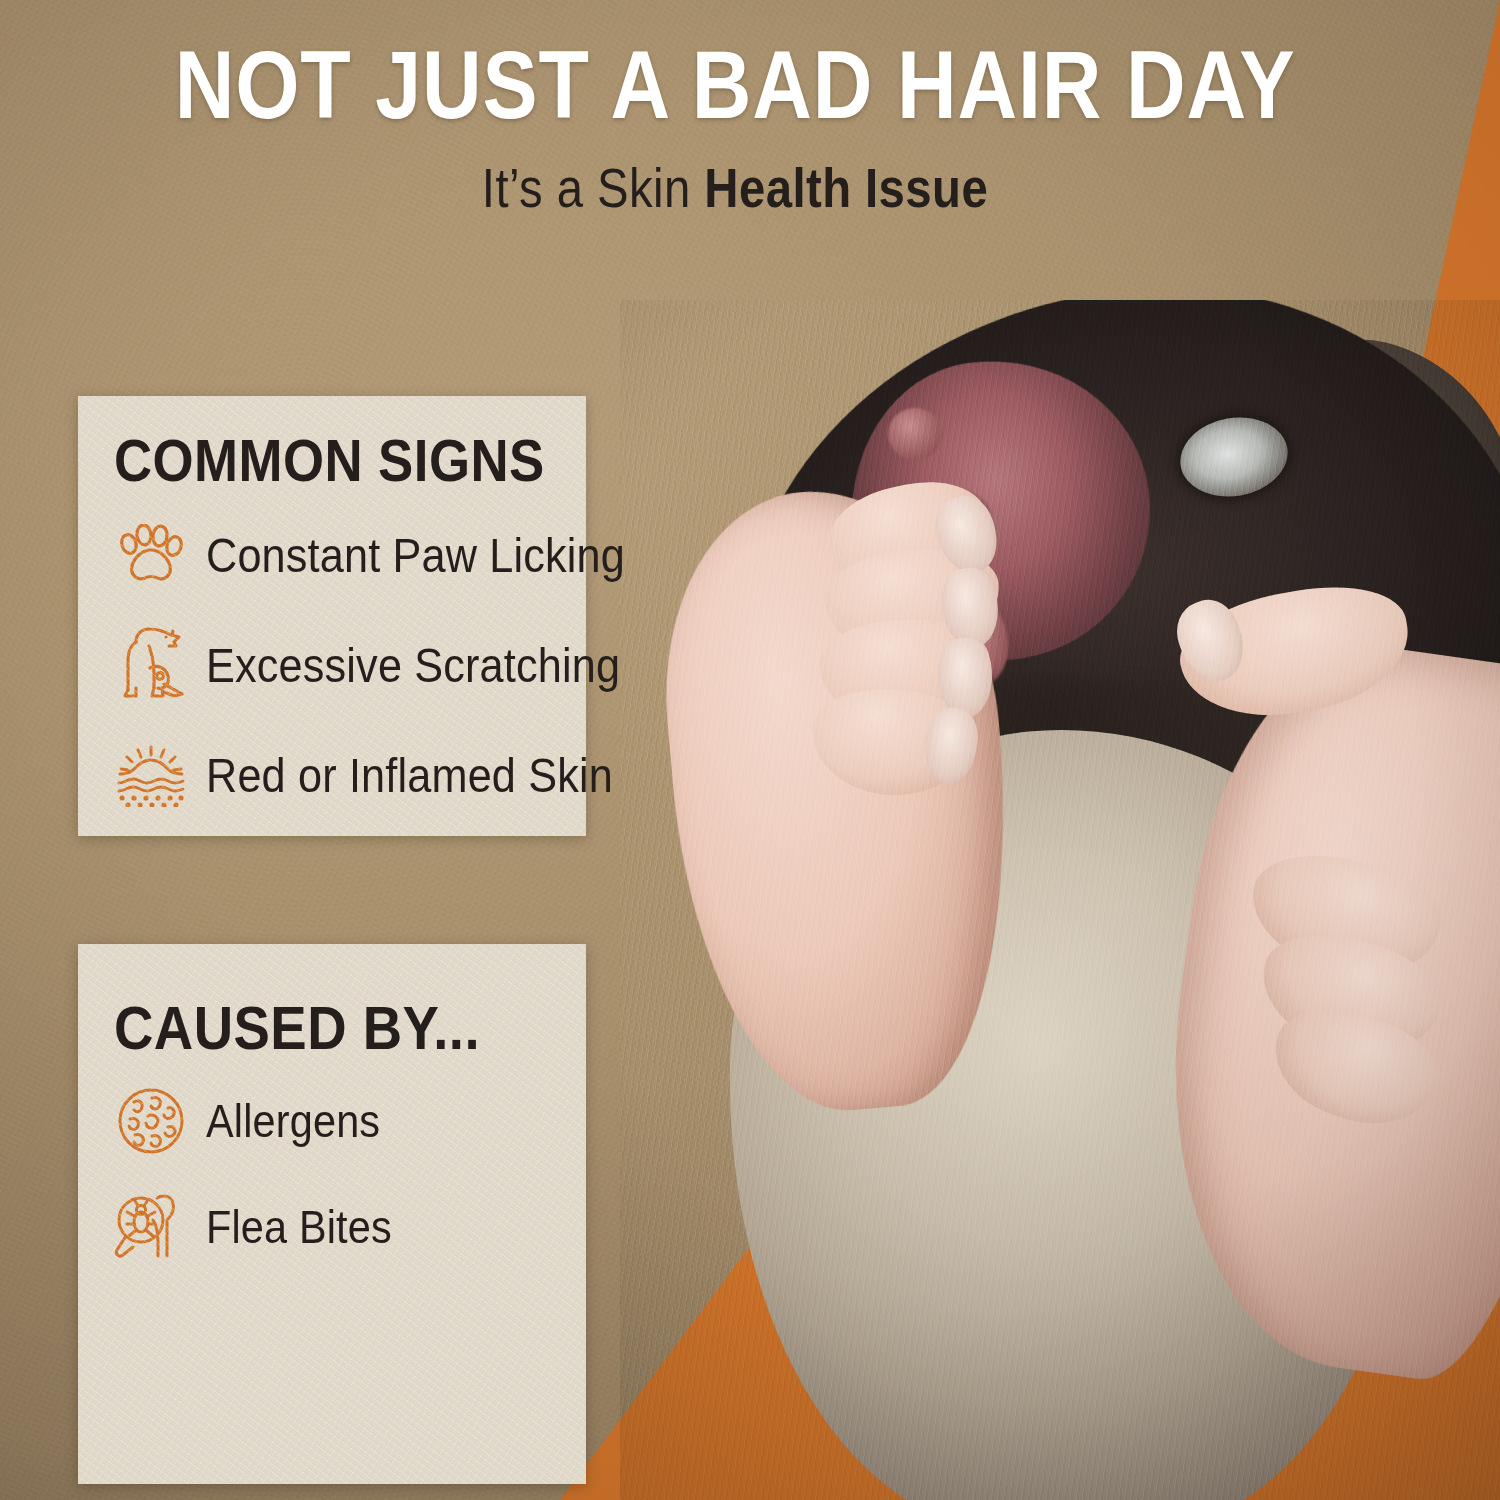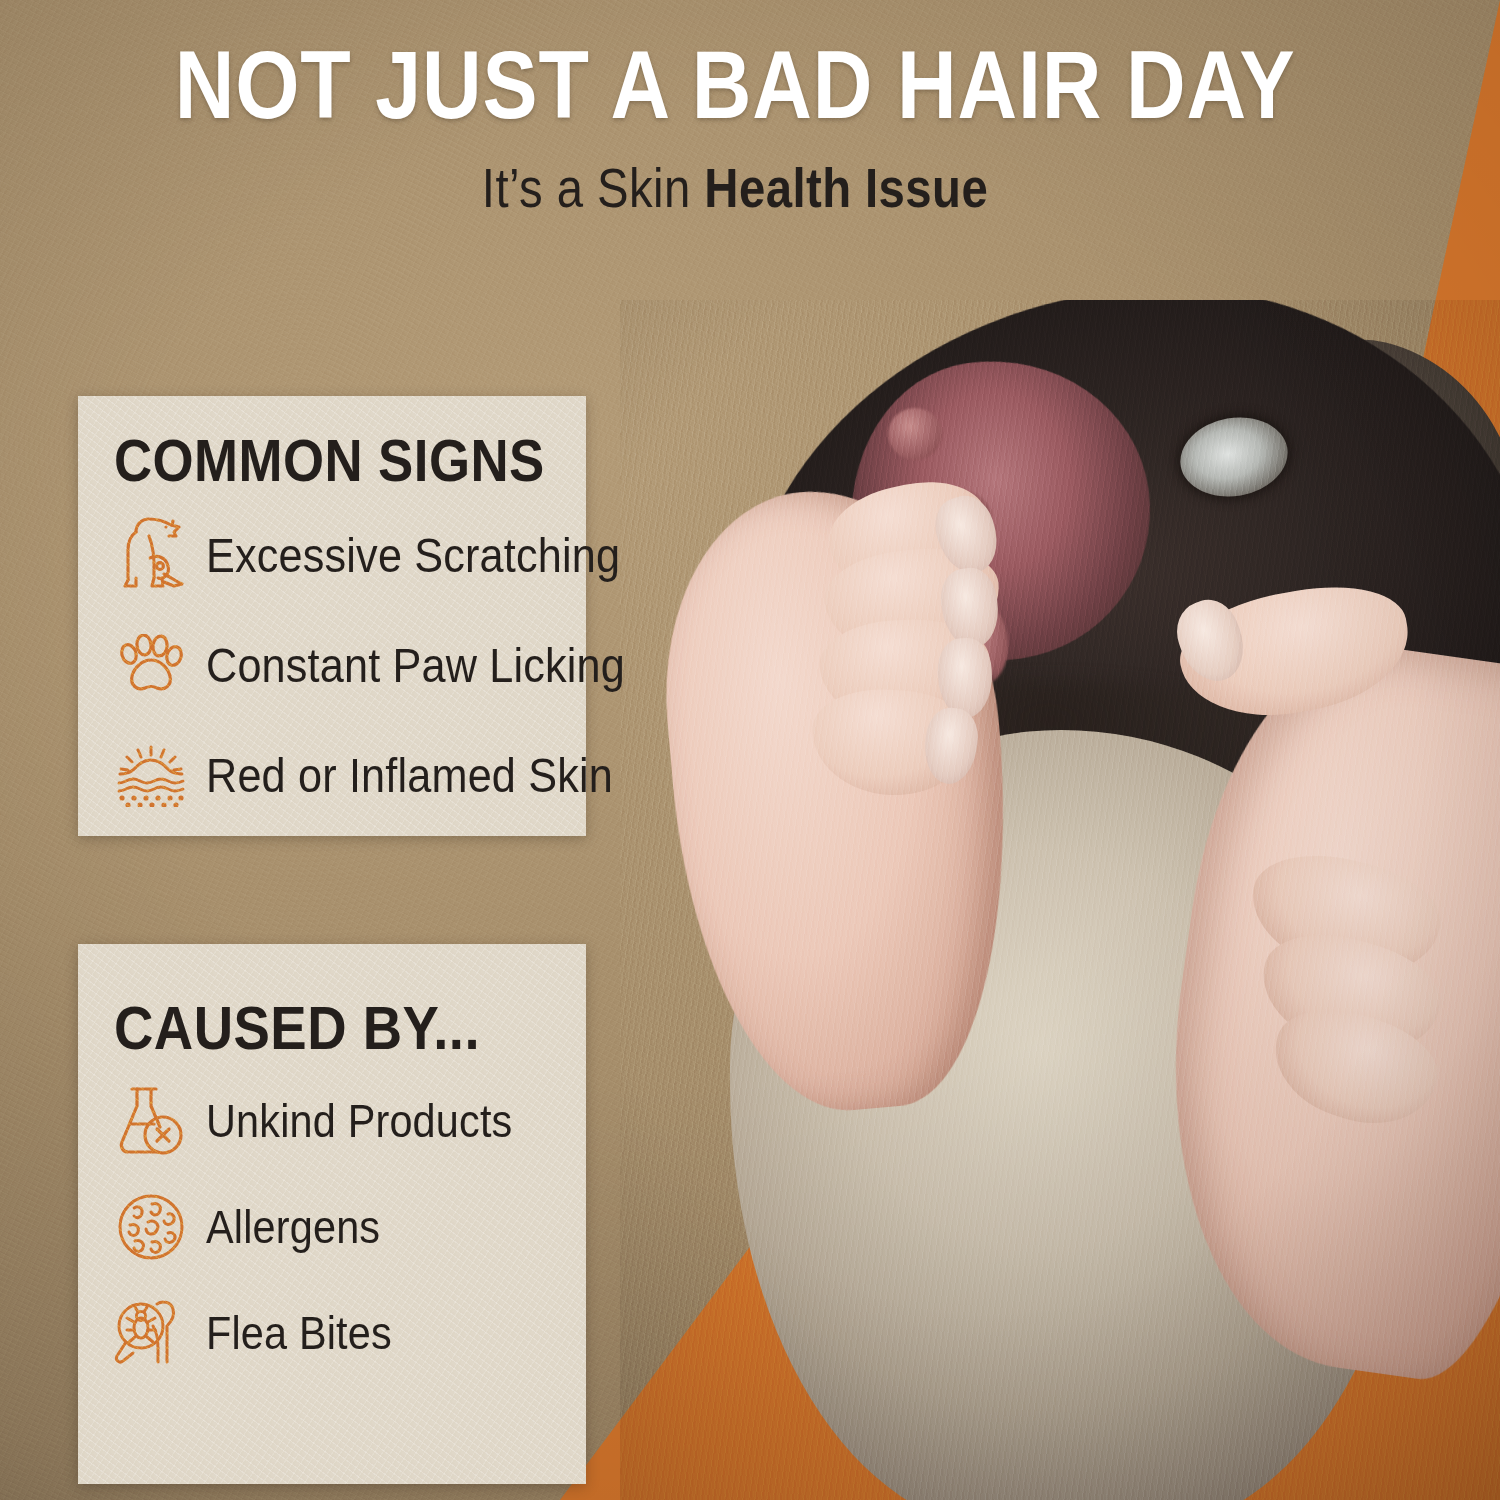--- a/index.html
+++ b/index.html
@@ -340,50 +340,50 @@
   <div class="wall-vignette"></div>
 
   <div class="headings">
     <h1 class="title-main">NOT JUST A BAD HAIR DAY</h1>
     <div class="title-sub"><span>It’s a Skin </span><span class="bold">Health Issue</span></div>
   </div>
 
   <div class="card" id="card-signs">
     <div class="card-texture"></div>
     <div class="card-title">COMMON SIGNS</div>
+
+    <div class="row">
+      <div class="row-icon">
+        <svg class="ico" width="66" height="62" viewBox="0 0 66 62" fill="none" stroke="#d2762f" stroke-width="3.2" stroke-linecap="round" stroke-linejoin="round">
+          <ellipse cx="11" cy="20" rx="7" ry="9.5" transform="rotate(-18 11 20)"></ellipse>
+          <ellipse cx="26" cy="11" rx="7" ry="10" transform="rotate(-6 26 11)"></ellipse>
+          <ellipse cx="42" cy="12" rx="7" ry="10" transform="rotate(7 42 12)"></ellipse>
+          <ellipse cx="56" cy="22" rx="7" ry="9.5" transform="rotate(18 56 22)"></ellipse>
+          <path d="M33 26 C42 26 50 34 52 42 C54 51 47 57 39 54 C35 52 31 52 27 54 C19 57 12 51 14 42 C16 34 24 26 33 26 Z"></path>
+        </svg>
+      </div>
+      <div class="row-label">Constant Paw Licking</div>
+    </div>
 
     <div class="row">
       <div class="row-icon">
         <svg class="ico" width="70" height="82" viewBox="0 0 70 82" fill="none" stroke="#d2762f" stroke-width="3.1" stroke-linecap="round" stroke-linejoin="round">
           <path d="M20 18 C20 10 26 5 33 5 C41 5 48 7 55 11 L63 13 L58 18 L60 22 L53 22"></path>
           <path d="M56 11 L57 7"></path>
           <circle cx="50" cy="13" r="1.6" fill="#d2762f" stroke="none"></circle>
           <path d="M20 18 C14 22 12 29 12 36 L12 66"></path>
           <path d="M33 22 C36 30 38 40 38 50 L38 64"></path>
           <path d="M12 66 L9 72 L20 72 L20 64"></path>
           <path d="M38 64 L36 72 L47 72 L46 64"></path>
           <path d="M34 44 C42 40 50 44 52 52 C54 60 48 66 42 64"></path>
           <path d="M48 60 C54 63 60 67 66 70 L58 72 L48 68"></path>
           <circle cx="44" cy="52" r="3.4"></circle>
         </svg>
       </div>
       <div class="row-label">Excessive Scratching</div>
-    </div>
-
-    <div class="row">
-      <div class="row-icon">
-        <svg class="ico" width="66" height="62" viewBox="0 0 66 62" fill="none" stroke="#d2762f" stroke-width="3.2" stroke-linecap="round" stroke-linejoin="round">
-          <ellipse cx="11" cy="20" rx="7" ry="9.5" transform="rotate(-18 11 20)"></ellipse>
-          <ellipse cx="26" cy="11" rx="7" ry="10" transform="rotate(-6 26 11)"></ellipse>
-          <ellipse cx="42" cy="12" rx="7" ry="10" transform="rotate(7 42 12)"></ellipse>
-          <ellipse cx="56" cy="22" rx="7" ry="9.5" transform="rotate(18 56 22)"></ellipse>
-          <path d="M33 26 C42 26 50 34 52 42 C54 51 47 57 39 54 C35 52 31 52 27 54 C19 57 12 51 14 42 C16 34 24 26 33 26 Z"></path>
-        </svg>
-      </div>
-      <div class="row-label">Constant Paw Licking</div>
     </div>
 
     <div class="row">
       <div class="row-icon">
         <svg class="ico" width="76" height="64" viewBox="0 0 76 64" fill="none" stroke="#d2762f" stroke-width="3" stroke-linecap="round" stroke-linejoin="round">
           <path d="M38 4 L38 12"></path>
           <path d="M25 7 L28 14"></path>
           <path d="M51 7 L48 14"></path>
           <path d="M14 14 L19 19"></path>
           <path d="M62 14 L57 19"></path>
@@ -408,34 +408,20 @@
         </svg>
       </div>
       <div class="row-label">Red or Inflamed Skin</div>
     </div>
   </div>
 
   <div class="card" id="card-causes">
     <div class="card-texture"></div>
     <div class="card-title">CAUSED BY...</div>
 
-    <div class="row">
-      <div class="row-icon">
-        <svg class="ico" width="70" height="74" viewBox="0 0 70 74" fill="none" stroke="#d2762f" stroke-width="3.2" stroke-linecap="round" stroke-linejoin="round">
-          <path d="M16 5 L40 5"></path>
-          <path d="M21 5 L21 22 L6 58 C4 63 7 68 12 68 L40 68"></path>
-          <path d="M35 5 L35 22 L44 43"></path>
-          <path d="M14 40 L38 40"></path>
-          <circle cx="47" cy="51" r="18"></circle>
-          <path d="M41 45 L53 57"></path>
-          <path d="M53 45 L41 57"></path>
-        </svg>
-      </div>
-      <div class="row-label">Unkind Products</div>
-    </div>
 
     <div class="row">
       <div class="row-icon">
         <svg class="ico" width="70" height="70" viewBox="0 0 70 70" fill="none" stroke="#d2762f" stroke-width="3" stroke-linecap="round" stroke-linejoin="round">
           <circle cx="35" cy="35" r="31"></circle>
           <path d="M18 16 C22 13 27 16 26 21 C25 26 20 27 18 24"></path>
           <path d="M36 12 C41 10 46 14 44 19 C42 24 37 24 35 20"></path>
           <path d="M52 22 C57 21 60 26 57 30 C54 34 49 33 48 29"></path>
           <path d="M14 33 C19 31 24 35 22 40 C20 45 14 44 13 40"></path>
           <path d="M32 30 C38 27 44 32 41 38 C38 44 31 43 30 37"></path>

